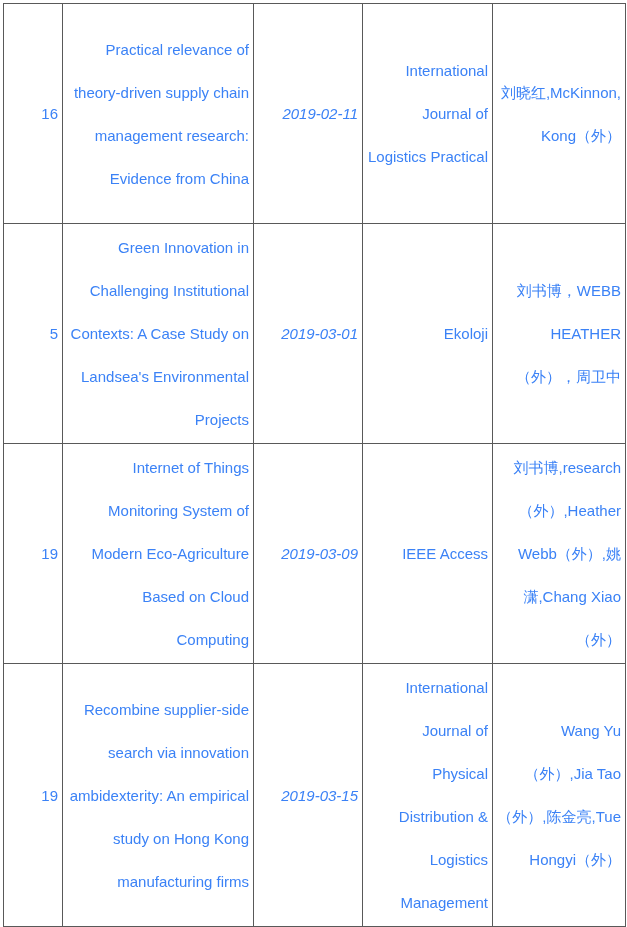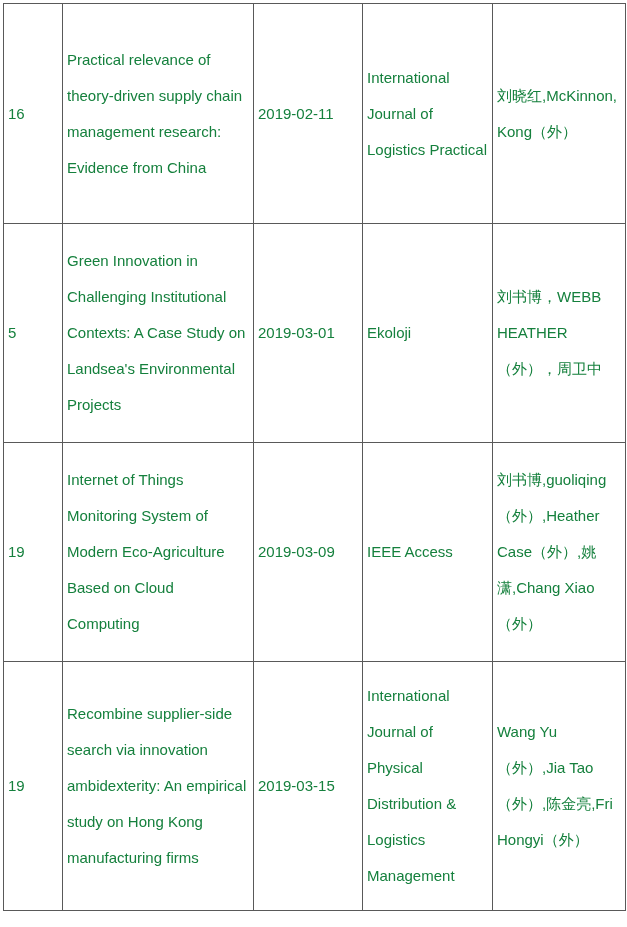--- a/index.html
+++ b/index.html
@@ -14,38 +14,38 @@
     font-family: "Liberation Sans", "DejaVu Sans", sans-serif;
   }
   table.pub-table {
     border-collapse: collapse;
     table-layout: fixed;
     width: 621px;
     margin: 3px 0 0 3px;
   }
   table.pub-table td {
     border: 1px solid #595959;
-    text-align: left;
+    text-align: right;
     vertical-align: middle;
     font-size: 15px;
-    line-height: 36px;
-    color: #15803d;
+    line-height: 43px;
+    color: #3b82f6;
     padding: 2px 4px;
     word-wrap: break-word;
   }
   col.c-idx     { width: 59px;  }
   col.c-title   { width: 191px; }
   col.c-date    { width: 109px; }
   col.c-journal { width: 130px; }
   col.c-authors { width: 133px; }
   tr.h-r0 { height: 220px; }
   tr.h-r1 { height: 219px; }
   tr.h-r2 { height: 219px; }
   tr.h-r3 { height: 249px; }
-  td.cell-date { white-space: nowrap; }
+  td.cell-date { white-space: nowrap; font-style: italic; }
 </style>
 </head>
 <body>
 
 <table class="pub-table">
   <colgroup>
     <col class="c-idx">
     <col class="c-title">
     <col class="c-date">
     <col class="c-journal">
@@ -64,23 +64,23 @@
       <td class="cell-title">Green Innovation in Challenging Institutional Contexts: A Case Study on Landsea's Environmental Projects</td>
       <td class="cell-date">2019-03-01</td>
       <td class="cell-journal">Ekoloji</td>
       <td class="cell-authors">刘书博，WEBB HEATHER（外），周卫中</td>
     </tr>
     <tr class="h-r2">
       <td class="cell-idx">19</td>
       <td class="cell-title">Internet of Things Monitoring System of Modern Eco-Agriculture Based on Cloud Computing</td>
       <td class="cell-date">2019-03-09</td>
       <td class="cell-journal">IEEE Access</td>
-      <td class="cell-authors">刘书博,guoliqing（外）,Heather Case（外）,姚潇,Chang Xiao（外）</td>
+      <td class="cell-authors">刘书博,research（外）,Heather Webb（外）,姚潇,Chang Xiao（外）</td>
     </tr>
     <tr class="h-r3">
       <td class="cell-idx">19</td>
       <td class="cell-title">Recombine supplier-side search via innovation ambidexterity: An empirical study on Hong Kong manufacturing firms</td>
       <td class="cell-date">2019-03-15</td>
       <td class="cell-journal">International Journal of Physical Distribution &amp; Logistics Management</td>
-      <td class="cell-authors">Wang Yu（外）,Jia Tao（外）,陈金亮,Fri Hongyi（外）</td>
+      <td class="cell-authors">Wang Yu（外）,Jia Tao（外）,陈金亮,Tue Hongyi（外）</td>
     </tr>
   </tbody>
 </table>
 
 </body></html>

